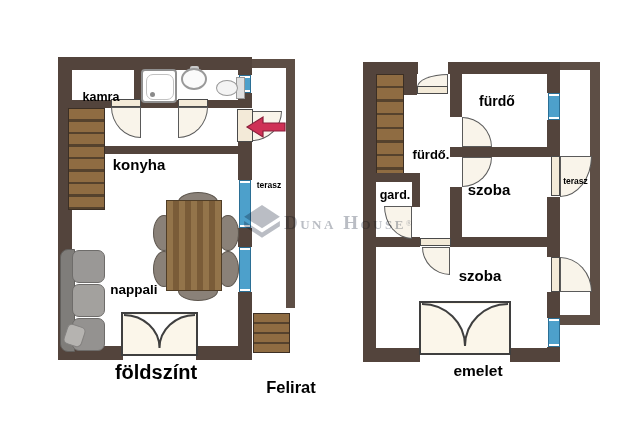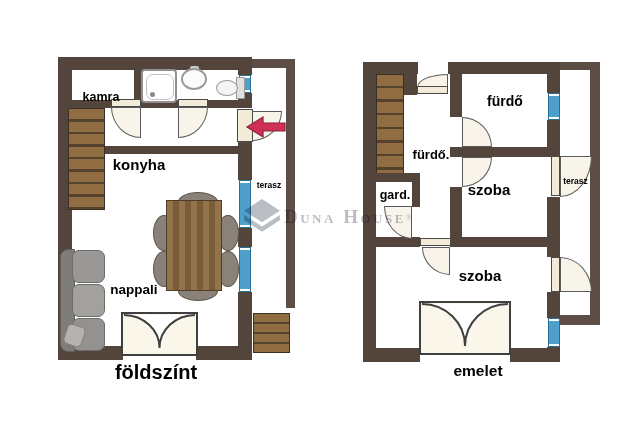--- a/index.html
+++ b/index.html
@@ -12,21 +12,21 @@
   .abs{position:absolute;}
   .wall{position:absolute;background:var(--wall);}
   .twall{position:absolute;background:#5d4e45;}
   .stairs{position:absolute;background:repeating-linear-gradient(180deg,var(--stairs) 0 10px,var(--stairs-line) 10px 12.5px);border:1px solid #3c2f24;box-sizing:border-box;}
   .win{position:absolute;background:var(--window);border:1px solid #2b6f95;box-shadow:inset 0 2px 0 #fff,inset 0 -2px 0 #fff;box-sizing:border-box;}
   .leaf{position:absolute;background:var(--door);border:1px solid #4a4a4a;box-sizing:border-box;}
   .arc{position:absolute;background:var(--door-fill);border:1.5px solid #5a5a5a;box-sizing:border-box;}
   .lbl{position:absolute;font-weight:bold;color:#000;text-align:center;white-space:nowrap;line-height:1.1;}
   .fixture{position:absolute;box-sizing:border-box;}
   .chair{position:absolute;background:#8a8178;border:1px solid #5d564e;border-radius:50%;}
-  #watermark{position:absolute;left:244px;top:193px;width:170px;height:48px;mix-blend-mode:multiply;opacity:.95;display:flex;align-items:center;z-index:30;}
+  #watermark{position:absolute;left:244px;top:199px;width:170px;height:48px;mix-blend-mode:multiply;opacity:.95;display:flex;align-items:center;z-index:30;}
   #wm-text{font-family:"Liberation Serif",serif;font-variant:small-caps;font-size:19px;letter-spacing:2.5px;color:var(--watermark);font-weight:bold;}
   #wm-reg{font-family:"Liberation Serif",serif;font-size:8px;color:var(--watermark);vertical-align:super;}
 </style>
 </head>
 <body>
 
 <div id="canvas">
 
   <div>
 
@@ -150,32 +150,33 @@
     <div class="arc" style="left:560px;top:156px;width:32px;height:41px;border-radius:0 0 100% 0;"></div>
     <div class="leaf" style="left:551px;top:156px;width:9px;height:40px;"></div>
     <div class="arc" style="left:560px;top:257px;width:32px;height:35px;border-radius:0 100% 0 0;"></div>
     <div class="leaf" style="left:551px;top:257px;width:9px;height:35px;"></div>
 
     <svg class="abs" style="left:419px;top:301px;" width="92" height="54" viewBox="0 0 92 54">
       <rect x="1" y="1" width="90" height="52" fill="#fbf6ea" stroke="#3f3f3f" stroke-width="2"></rect>
       <path d="M3,3 A43,42 0 0 1 46,45 A43,42 0 0 1 89,3" fill="#fff" stroke="#3f3f3f" stroke-width="2"></path>
     </svg>
 
-    <div class="lbl" style="left:462px;top:94px;width:70px;font-size:14px;padding-left:8px;">fürdő</div>
+    <div class="lbl" style="left:462px;top:94px;width:70px;font-size:14px;">fürdő</div>
     <div class="lbl" style="left:404px;top:148px;width:54px;font-size:13px;">fürdő.</div>
     <div class="lbl" style="left:376px;top:189px;width:38px;font-size:12.5px;">gard.</div>
     <div class="lbl" style="left:459px;top:182px;width:60px;font-size:15px;">szoba</div>
     <div class="lbl" style="left:450px;top:268px;width:60px;font-size:15px;">szoba</div>
     <div class="lbl" style="left:559px;top:177px;width:33px;font-size:8.5px;z-index:6;">terasz</div>
     <div class="lbl" style="left:428px;top:362px;width:100px;font-size:15.5px;">emelet</div>
   </div>
 
   <div id="watermark">
     <svg width="36" height="40" viewBox="0 0 34 38" style="margin-right:4px;">
       <polygon points="17,2 34,13 17,24 0,13" fill="var(--watermark)"></polygon>
       <polygon points="0,17 17,28 34,17 34,22 17,33 0,22" fill="var(--watermark)"></polygon>
     </svg>
     <span id="wm-text">Duna House</span>
       <span id="wm-reg">®</span>
   </div>
 
+  <div class="lbl" style="left:246px;top:378px;width:90px;font-size:16.5px;">Felirat</div>
 
 </div>
 
 </body></html>

